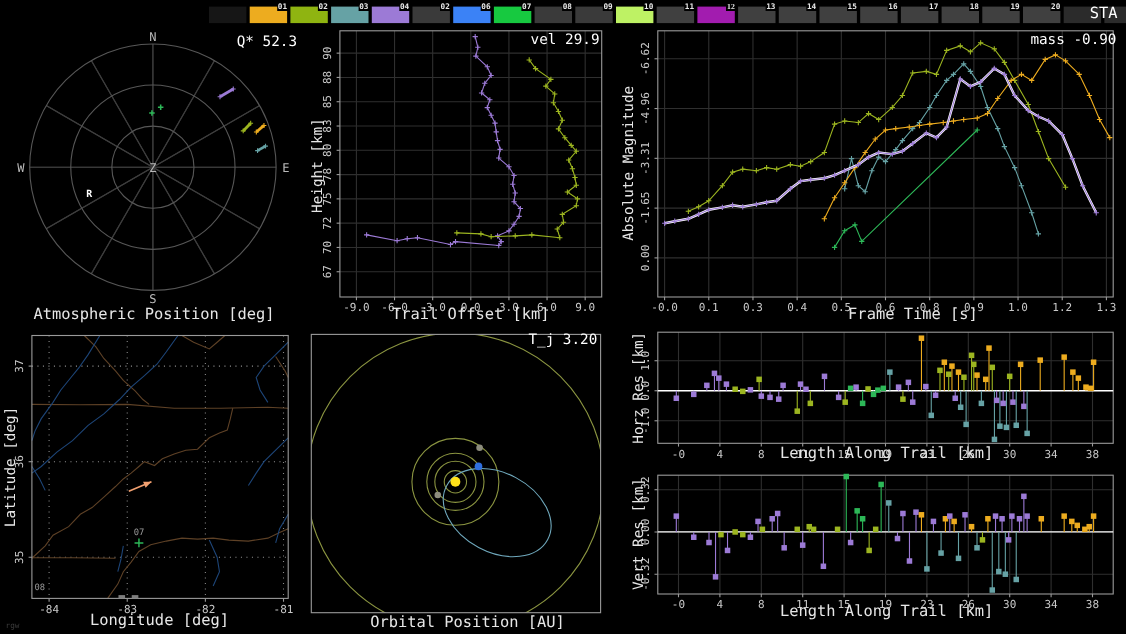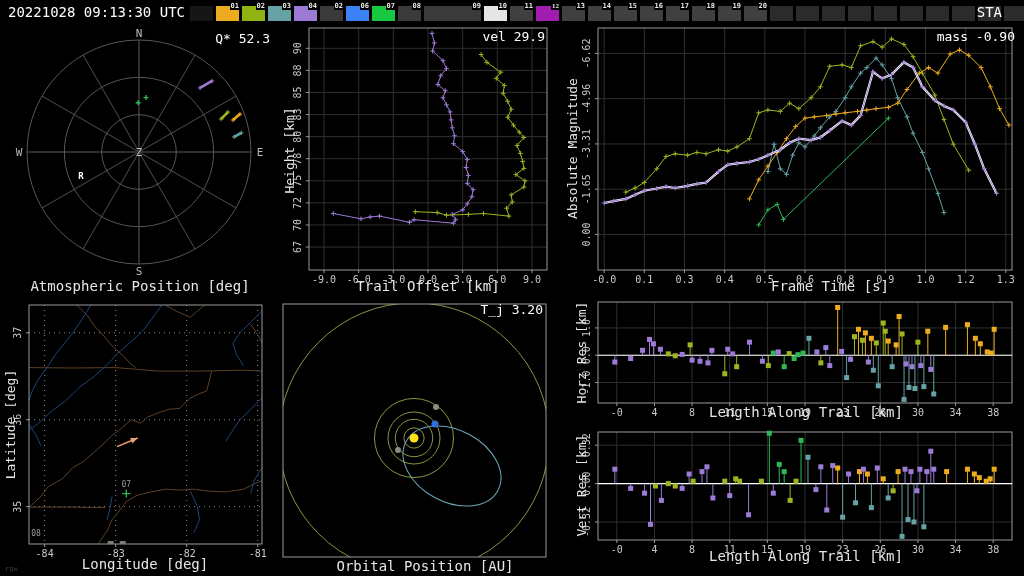--- a/index.html
+++ b/index.html
@@ -1,35 +1,34 @@
 <!DOCTYPE html>
 <html><head>
 <meta charset="utf-8">
 <style>
   html,body{margin:0;padding:0;background:#000;width:1024px;height:576px;overflow:hidden}
   body{font-family:"DejaVu Sans Mono","Liberation Mono",monospace;color:#fff;position:relative;font-size:13px}
   svg{position:absolute;display:block;overflow:visible}
   #header{position:absolute;left:0;top:0;width:1024px;height:25px}
   #timestamp{position:absolute;left:8px;top:4px;font-size:14px;color:#fff;white-space:pre}
   #chips{position:absolute;left:190px;top:6px;display:flex}
-  .chip{width:23px;height:15px;margin-right:3px;position:relative}
+  .chip{width:34px;height:15px;margin-right:3px;position:relative}
   .chip .lab{position:absolute;top:-4px;right:-1px;font-size:7px;line-height:8px;background:#000;color:#e8e8e8;padding:0 1px;font-weight:bold}
-  #sta{position:absolute;right:22px;top:4px;font-size:14px;color:#fff}
+  #sta{position:absolute;right:8px;top:4px;font-size:14px;color:#fff}
   .badge{position:absolute;font-size:13px;color:#fff;text-align:right;white-space:pre}
   .xtitle{position:absolute;font-size:13px;color:#e6e6e6;text-align:center;white-space:pre}
   .ytitle{position:absolute;font-size:13px;color:#e6e6e6;text-align:center;white-space:pre;transform:rotate(-90deg)}
   #watermark{position:absolute;left:5px;top:565px;font-size:7px;color:#3c3c3c}
 </style>
 </head>
 <body>
 
 <div id="app">
 
   <div id="header">
-    <span id="timestamp">20221028 09:13:30 UTC</span>
     <div id="chips">
         <div class="chip" style="background: rgb(22, 22, 22);"></div>
         <div class="chip" style="background: rgb(237, 172, 31);">
           <span class="lab">01</span>
         </div>
         <div class="chip" style="background: rgb(143, 180, 17);">
           <span class="lab">02</span>
         </div>
         <div class="chip" style="background: rgb(102, 162, 165);">
           <span class="lab">03</span>
@@ -42,24 +41,24 @@
         </div>
         <div class="chip" style="background: #3b82f6;">
           <span class="lab">06</span>
         </div>
         <div class="chip" style="background: rgb(23, 201, 64);">
           <span class="lab">07</span>
         </div>
         <div class="chip" style="background: rgb(58, 58, 58);">
           <span class="lab">08</span>
         </div>
-        <div class="chip" style="background: rgb(58, 58, 58); padding-left: 34px;">
+        <div class="chip" style="background: rgb(58, 58, 58);">
           <span class="lab">09</span>
         </div>
-        <div class="chip" style="background: #e5e5e5;">
+        <div class="chip" style="background: #bef264;">
           <span class="lab">10</span>
         </div>
         <div class="chip" style="background: rgb(64, 64, 64);">
           <span class="lab">11</span>
         </div>
         <div class="chip" style="background: #a21caf; font-family: Liberation Serif, serif;">
           <span class="lab">12</span>
         </div>
         <div class="chip" style="background: rgb(64, 64, 64);">
           <span class="lab">13</span>

